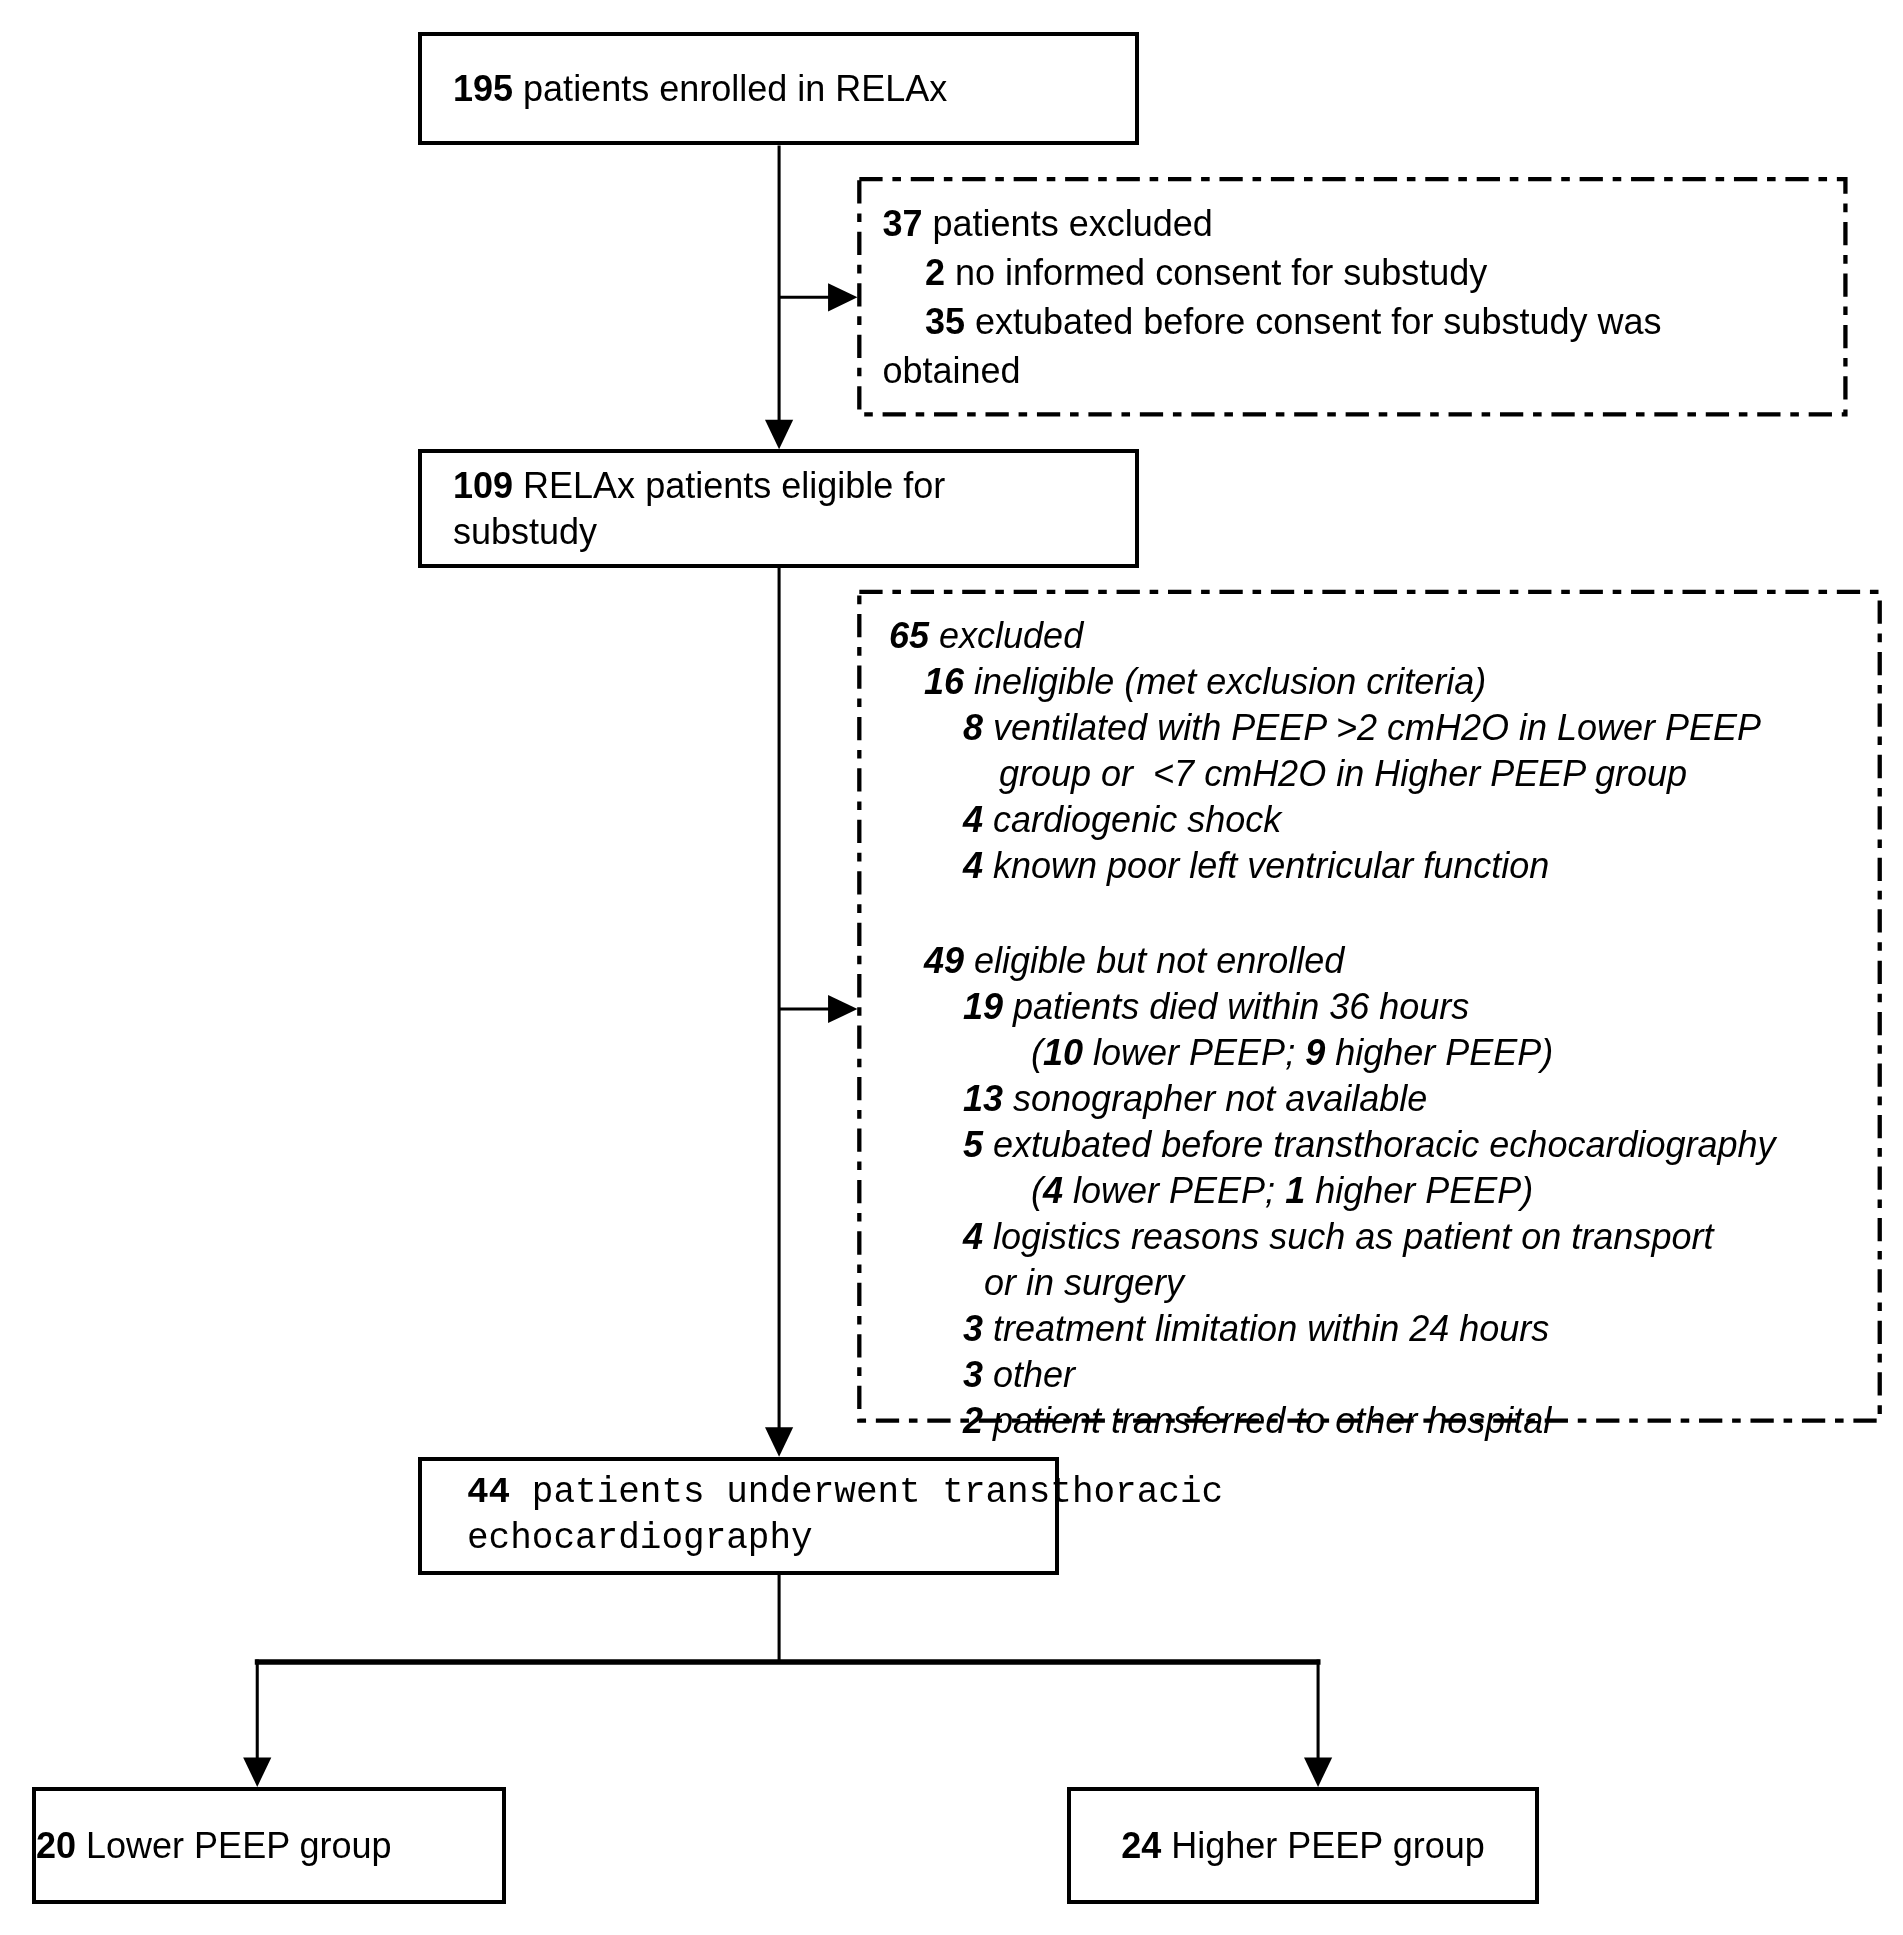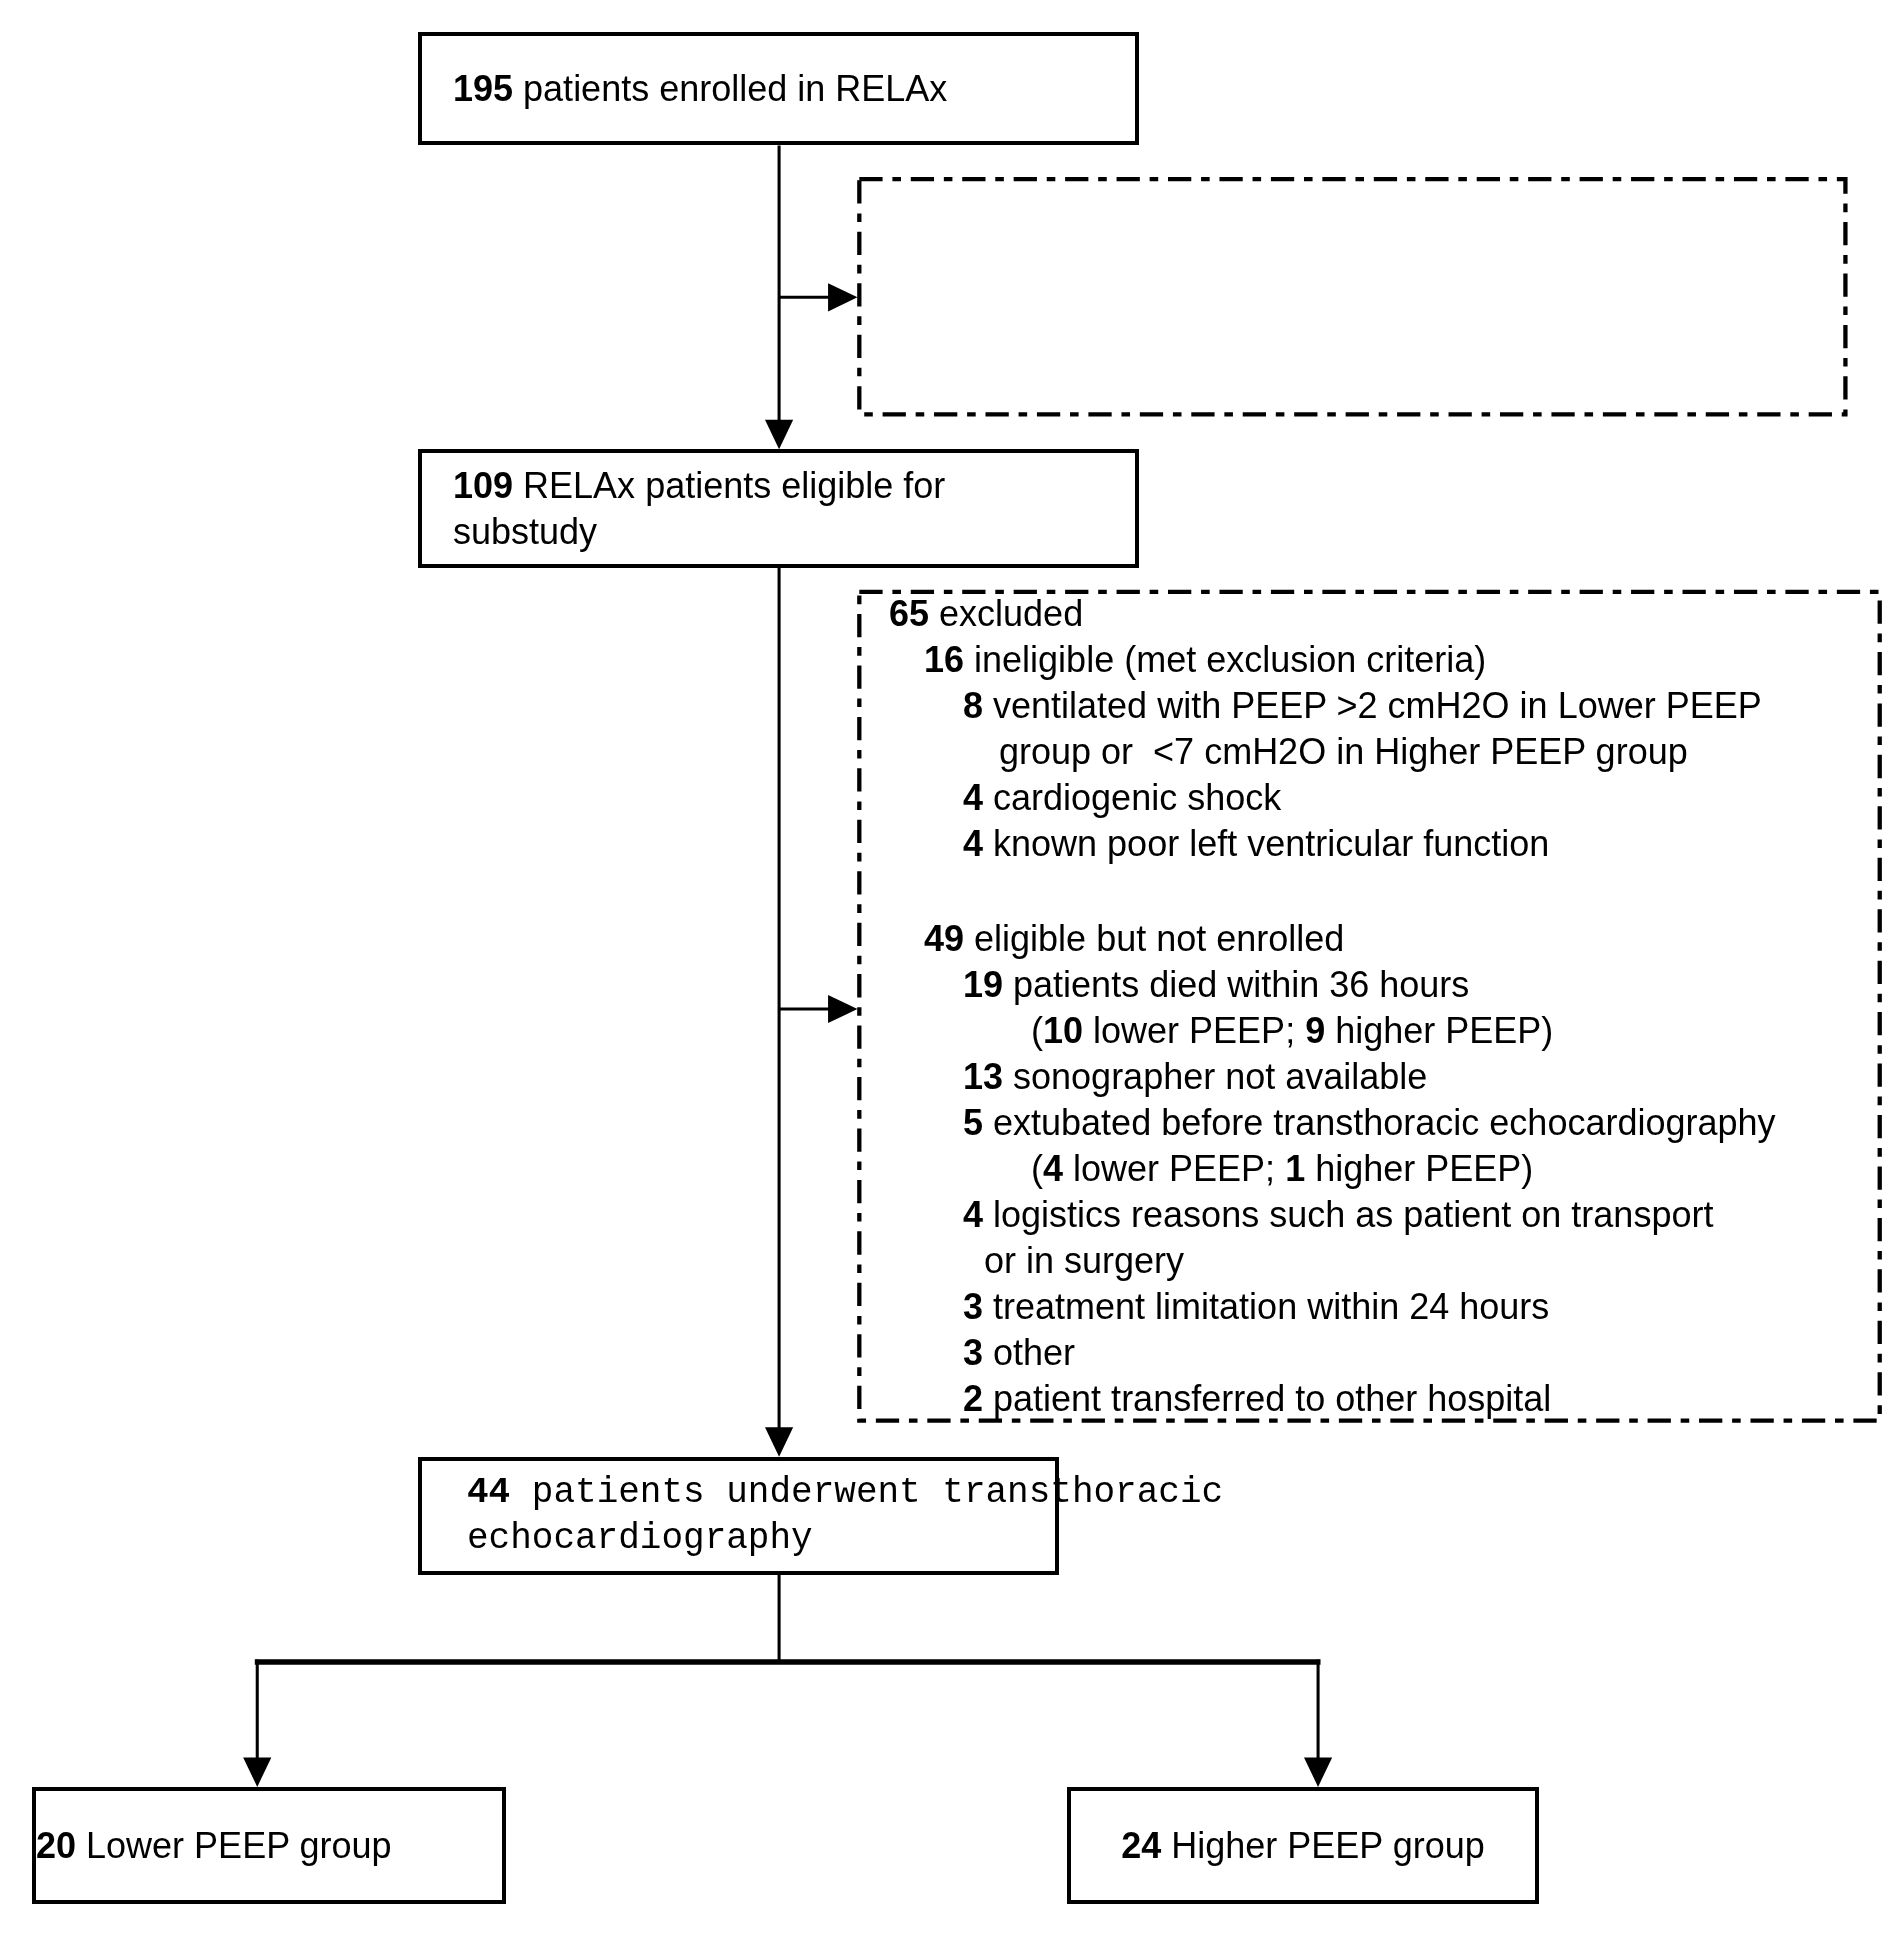--- a/index.html
+++ b/index.html
@@ -26,21 +26,21 @@
   
   .box-enrolled{left:418px;top:32px;width:721px;height:113px;padding-left:31px;}
   .box-eligible{left:418px;top:449px;width:721px;height:119px;padding-left:31px;}
   .box-tte{left:418px;top:1457px;width:641px;height:118px;padding-left:45px;font-family:Liberation Mono, monospace;}
   .box-lower{left:32px;top:1787px;width:474px;height:117px;}
   .box-higher{left:1067px;top:1787px;width:472px;height:117px;text-align:center;}
 
   
   .box-excl1{left:858px;top:177px;width:991px;height:240px;}
   .box-excl1 .line{line-height:49px;}
-  .box-excl2{left:858px;top:590px;width:1025px;height:833px;}
+  .box-excl2{left:858px;top:612px;width:1025px;height:833px;font-style:italic;}
   .box-excl2 .line{line-height:46px;}
 
   
   .ia0{padding-left:24.5px;}
   .ia1{padding-left:67px;}
   
   .i0{padding-left:31px;}
   .i1{padding-left:66px;}
   .i2{padding-left:105px;}
   .i2c{padding-left:141px;}
@@ -77,20 +77,26 @@
     <polygon points="397,2869 443,2869 420,2917" fill="#000"></polygon>
 
     <line x1="2152" y1="2709" x2="2152" y2="2872" stroke="#000" stroke-width="5"></line>
     <polygon points="2129,2869 2175,2869 2152,2917" fill="#000"></polygon>
   </svg>
 
   <div class="box solid box-enrolled">
     <div class="line"><span class="b">195</span><span> patients enrolled in RELAx</span></div>
   </div>
 
+  <div class="box box-excl1">
+    <div class="line ia0"><span class="b">37</span><span> patients excluded</span></div>
+    <div class="line ia1"><span class="b">2</span><span> no informed consent for substudy</span></div>
+    <div class="line ia1"><span class="b">35</span><span> extubated before consent for substudy was</span></div>
+    <div class="line ia0"><span>obtained</span></div>
+  </div>
 
   <div class="box solid box-eligible">
     <div class="line"><span class="b">109</span><span> RELAx patients eligible for</span></div>
     <div class="line"><span>substudy</span></div>
   </div>
 
   <div class="box box-excl2">
     <div class="line i0"><span class="b">65</span><span> excluded</span></div>
     <div class="line i1"><span class="b">16</span><span> ineligible (met exclusion criteria)</span></div>
     <div class="line i2"><span class="b">8</span><span> ventilated with PEEP &gt;2 cmH2O in Lower PEEP</span></div>

